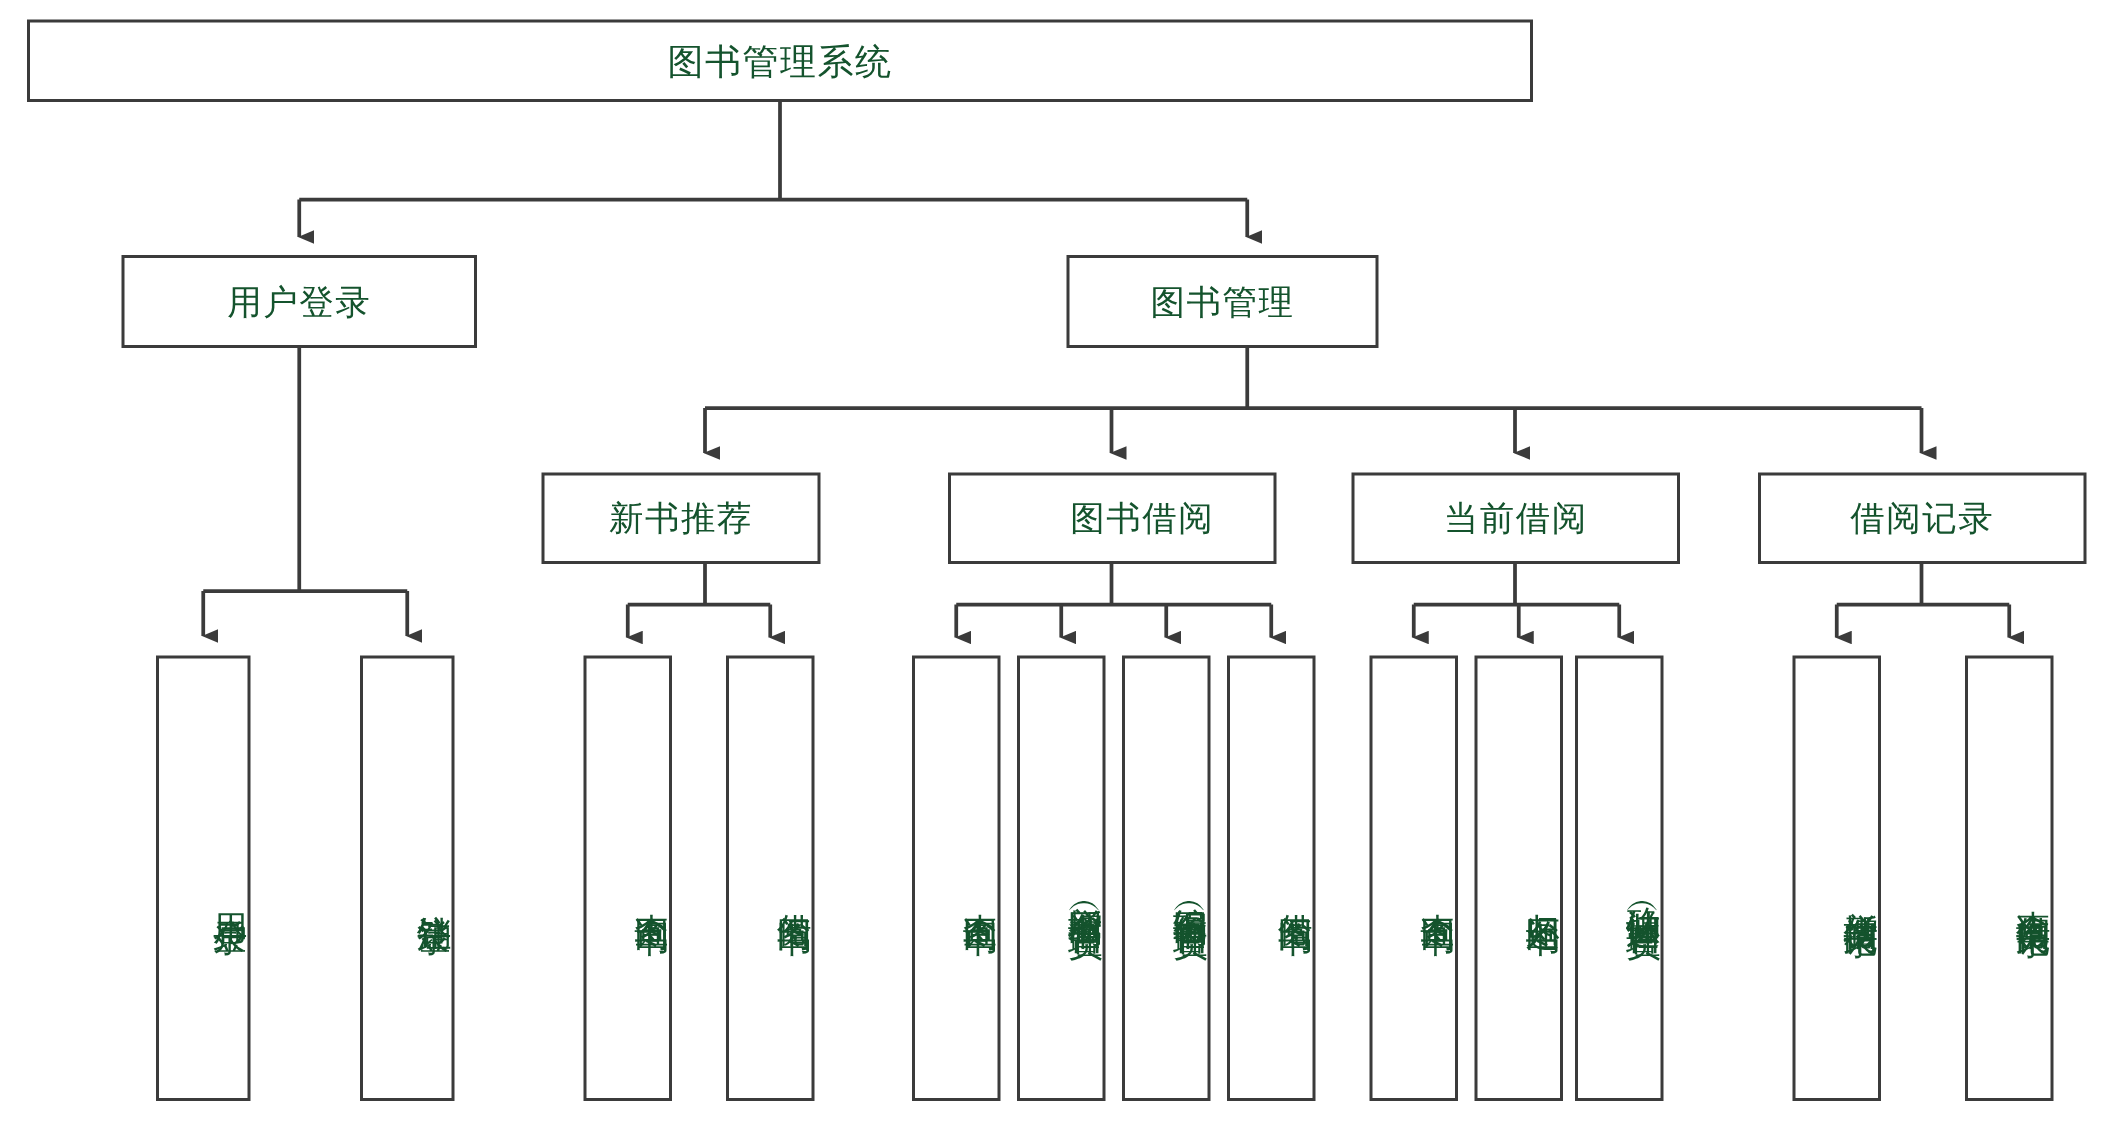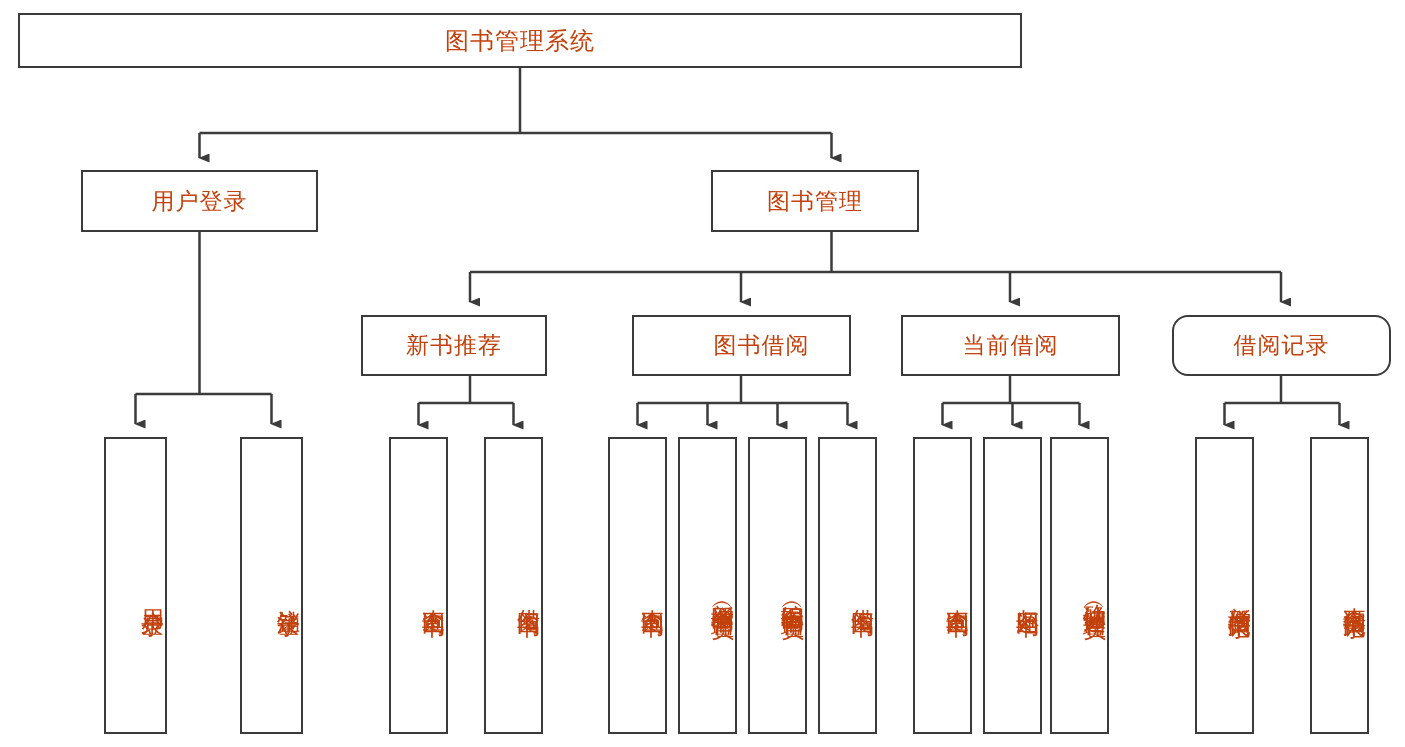--- a/index.html
+++ b/index.html
@@ -2,21 +2,21 @@
 <html><head>
 <meta charset="utf-8">
 <style>
   html,body{margin:0;padding:0;background:#ffffff;}
   body{width:1405px;height:747px;overflow:hidden;
        font-family:"DejaVu Sans","Liberation Sans",sans-serif;}
   #canvas{position:relative;width:1405px;height:747px;background:#fff;}
   svg{position:absolute;top:0;left:0;}
   .node{position:absolute;box-sizing:border-box;background:#ffffff;
         border:2.5px solid #3b3b3b;display:flex;align-items:center;
-        justify-content:center;color:#c2410c;}
+        justify-content:center;color:#14532d;}
   .node.horiz{font-size:23px;letter-spacing:1px;}
   .node.title{font-size:24px;}
   .leaf{writing-mode:vertical-rl;text-orientation:upright;
         font-size:23px;line-height:1.12;letter-spacing:2px;
         white-space:pre-wrap;text-align:center;padding-top:18px;
         align-items:flex-start;justify-content:center;}
   .wm{position:absolute;color:#b9b9b9;font-size:17px;
       letter-spacing:0.5px;white-space:nowrap;}
 </style>
 </head>
@@ -92,21 +92,21 @@
 
   <div class="node horiz" style="left:361px;top:315px;width:186px;height:61px;">
     <span>新书推荐</span>
   </div>
   <div class="node horiz" style="left:632px;top:315px;width:219px;height:61px;padding-left:40px;">
     <span>图书借阅</span>
   </div>
   <div class="node horiz" style="left:901px;top:315px;width:219px;height:61px;">
     <span>当前借阅</span>
   </div>
-  <div class="node horiz" style="left:1172px;top:315px;width:219px;height:61px;border-radius:16px;">
+  <div class="node horiz" style="left:1172px;top:315px;width:219px;height:61px;">
     <span>借阅记录</span>
   </div>
 
   <div class="node leaf" style="left:104px;top:437px;width:63px;height:297px;">用户登录</div>
   <div class="node leaf" style="left:240px;top:437px;width:63px;height:297px;">注销登录</div>
 
   <div class="node leaf" style="left:389px;top:437px;width:59px;height:297px;">查询图书</div>
   <div class="node leaf" style="left:484px;top:437px;width:59px;height:297px;">借阅图书</div>
 
   <div class="node leaf" style="left:608px;top:437px;width:59px;height:297px;">查询图书</div>

